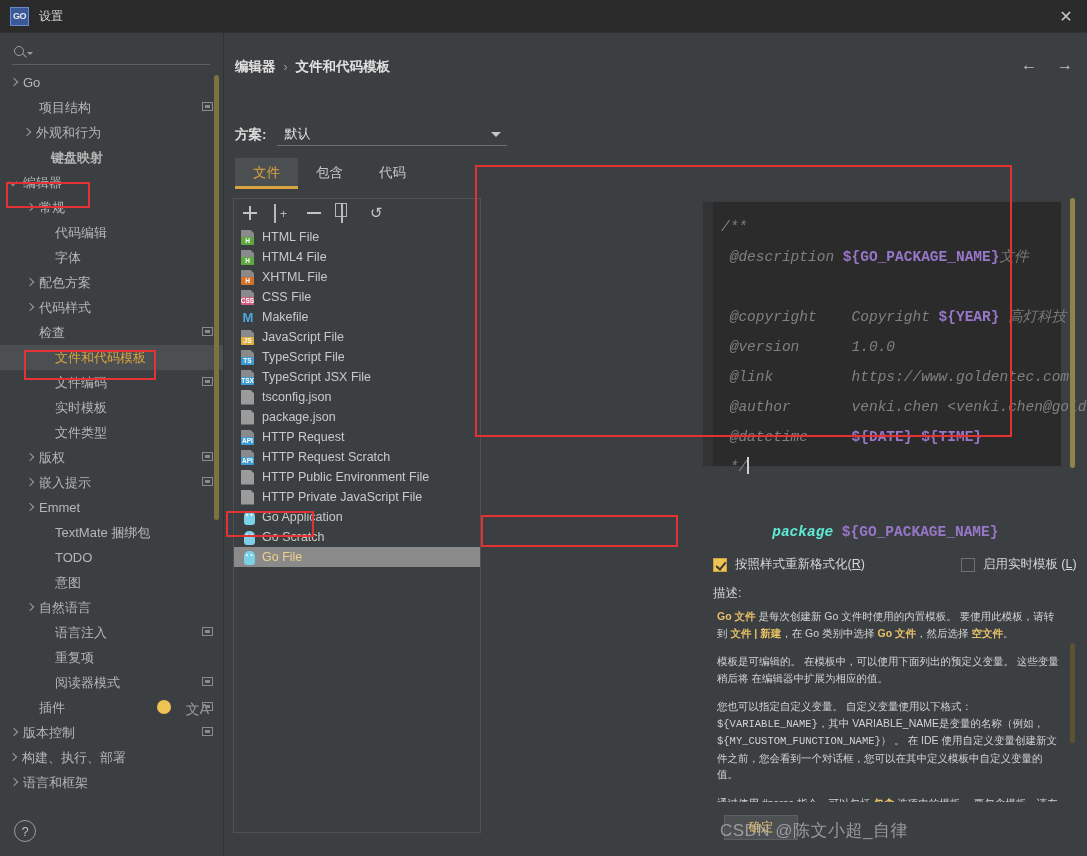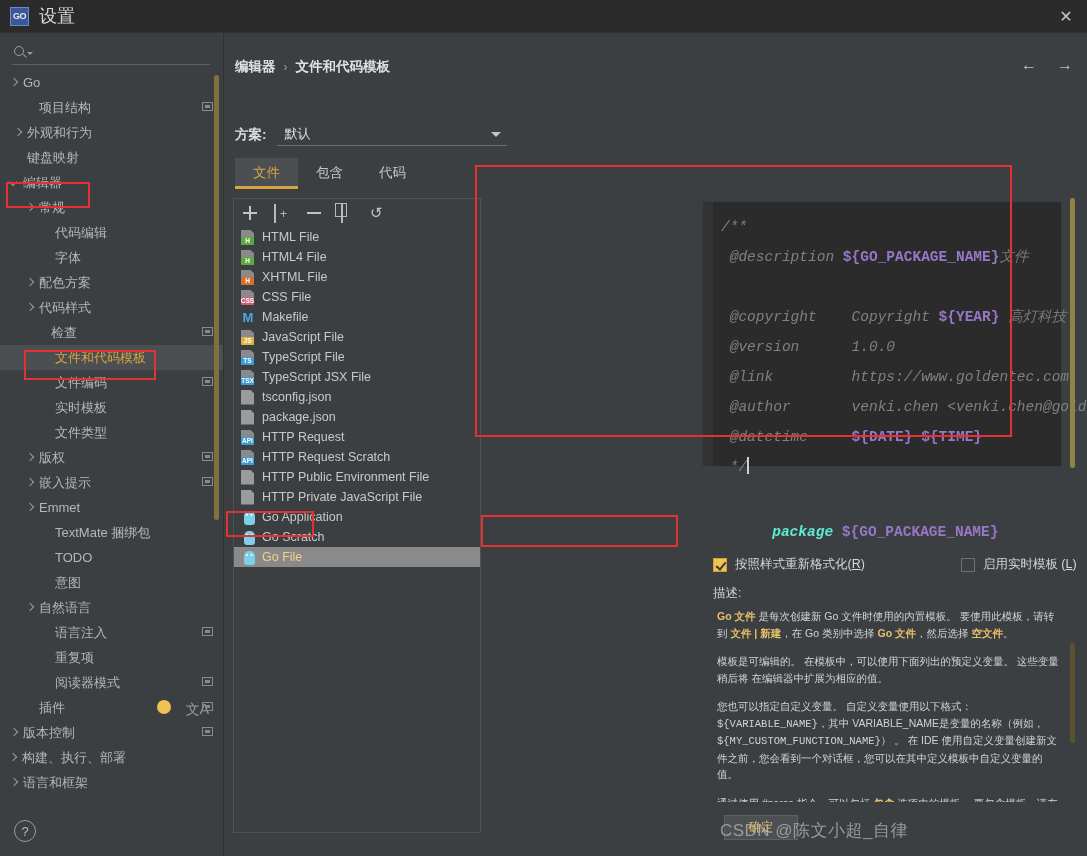--- a/index.html
+++ b/index.html
@@ -19,21 +19,21 @@
     display: flex; align-items: center;
   }
   .title-icon {
     width: 19px; height: 19px; margin-left: 10px;
     background: #3b5998; border: 1px solid #6a8acb;
     color: #e8e8e8; font-size: 9px; font-weight: bold;
     display: flex; align-items: center; justify-content: center;
     letter-spacing: -0.5px;
     font-family: "Liberation Sans", sans-serif;
   }
-  .title-text { margin-left: 10px; font-size: 18px; color: #d6d6d6; }
+  .title-text { margin-left: 10px; font-size: 12px; color: #d6d6d6; }
   .title-close {
     position: absolute; right: 12px; top: 8px;
     width: 18px; height: 18px; color: #c8c8c8; font-size: 16px;
     display: flex; align-items: center; justify-content: center; cursor: pointer;
     line-height: 1;
   }
 
   
   .sidebar {
     position: absolute; left: 0; top: 33px; width: 224px; height: 823px;
@@ -336,25 +336,25 @@
     <div class="tree" id="tree">
         <div class="tree-row" style="padding-left: 8px;">
           <span class="arrow closed"></span>
           <span class="t-label">Go</span>
         </div>
         <div class="tree-row" style="padding-left: 24px;">
           <span class="arrow "></span>
           <span class="t-label">项目结构</span>
           <span class="t-badge"></span>
         </div>
-        <div class="tree-row" style="padding-left: 12px; font-family: Liberation Serif, serif;">
+        <div class="tree-row" style="padding-left: 21px; font-family: Liberation Serif, serif;">
           <span class="arrow closed"></span>
           <span class="t-label">外观和行为</span>
         </div>
-        <div class="tree-row" style="padding-left: 12px;">
+        <div class="tree-row" style="padding-left: 36px; font-weight: bold;">
           <span class="arrow "></span>
           <span class="t-label">键盘映射</span>
         </div>
         <div class="tree-row" style="padding-left: 8px;">
           <span class="arrow open"></span>
           <span class="t-label">编辑器</span>
         </div>
         <div class="tree-row" style="padding-left: 24px;">
           <span class="arrow closed"></span>
           <span class="t-label">常规</span>
@@ -368,21 +368,21 @@
           <span class="t-label">字体</span>
         </div>
         <div class="tree-row" style="padding-left: 24px;">
           <span class="arrow closed"></span>
           <span class="t-label">配色方案</span>
         </div>
         <div class="tree-row" style="padding-left: 24px;">
           <span class="arrow closed"></span>
           <span class="t-label">代码样式</span>
         </div>
-        <div class="tree-row" style="padding-left: 36px;">
+        <div class="tree-row" style="padding-left: 24px;">
           <span class="arrow "></span>
           <span class="t-label">检查</span>
           <span class="t-badge"></span>
         </div>
         <div class="tree-row selected" style="padding-left: 40px;">
           <span class="arrow "></span>
           <span class="t-label">文件和代码模板</span>
         </div>
         <div class="tree-row" style="padding-left: 40px;">
           <span class="arrow "></span>

